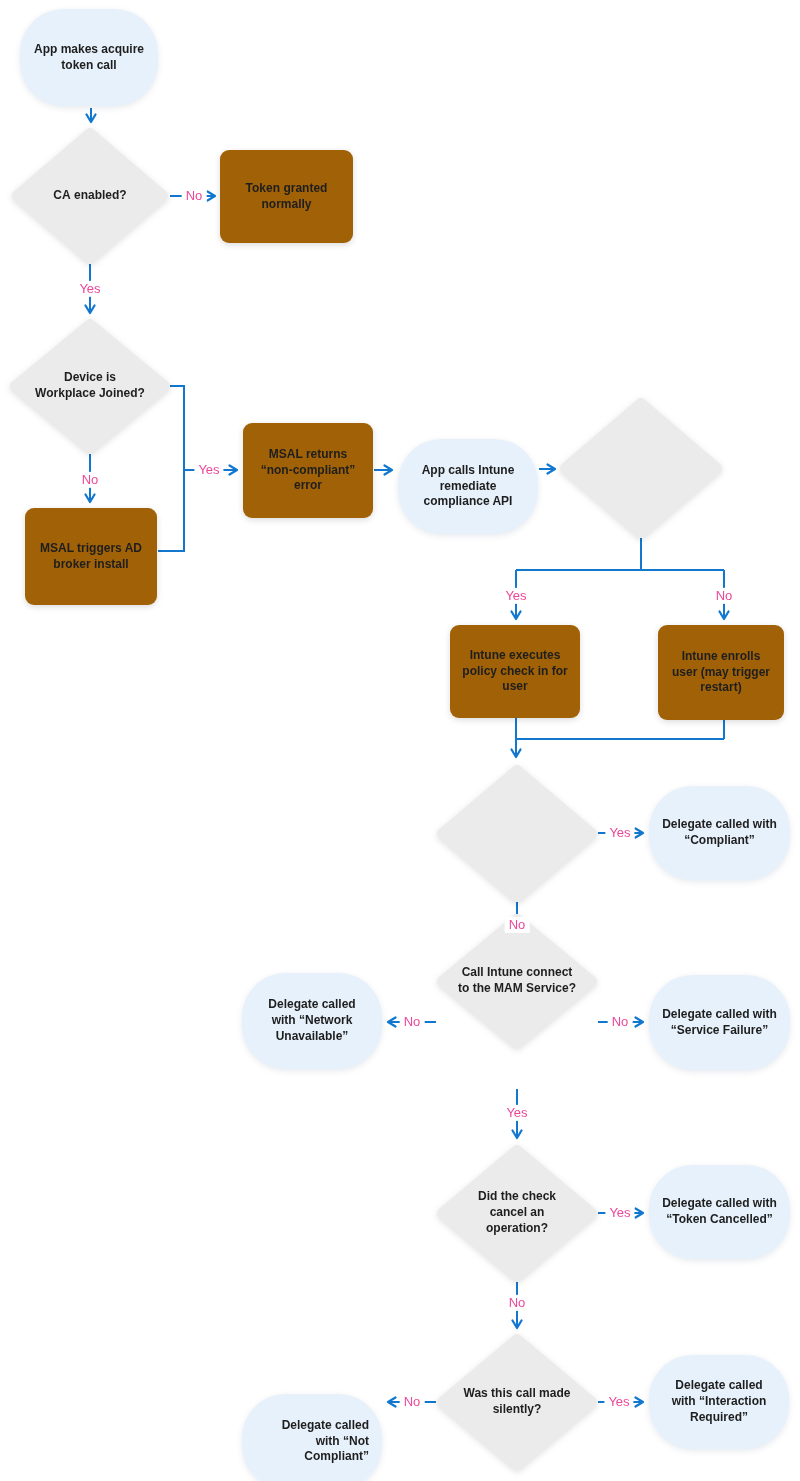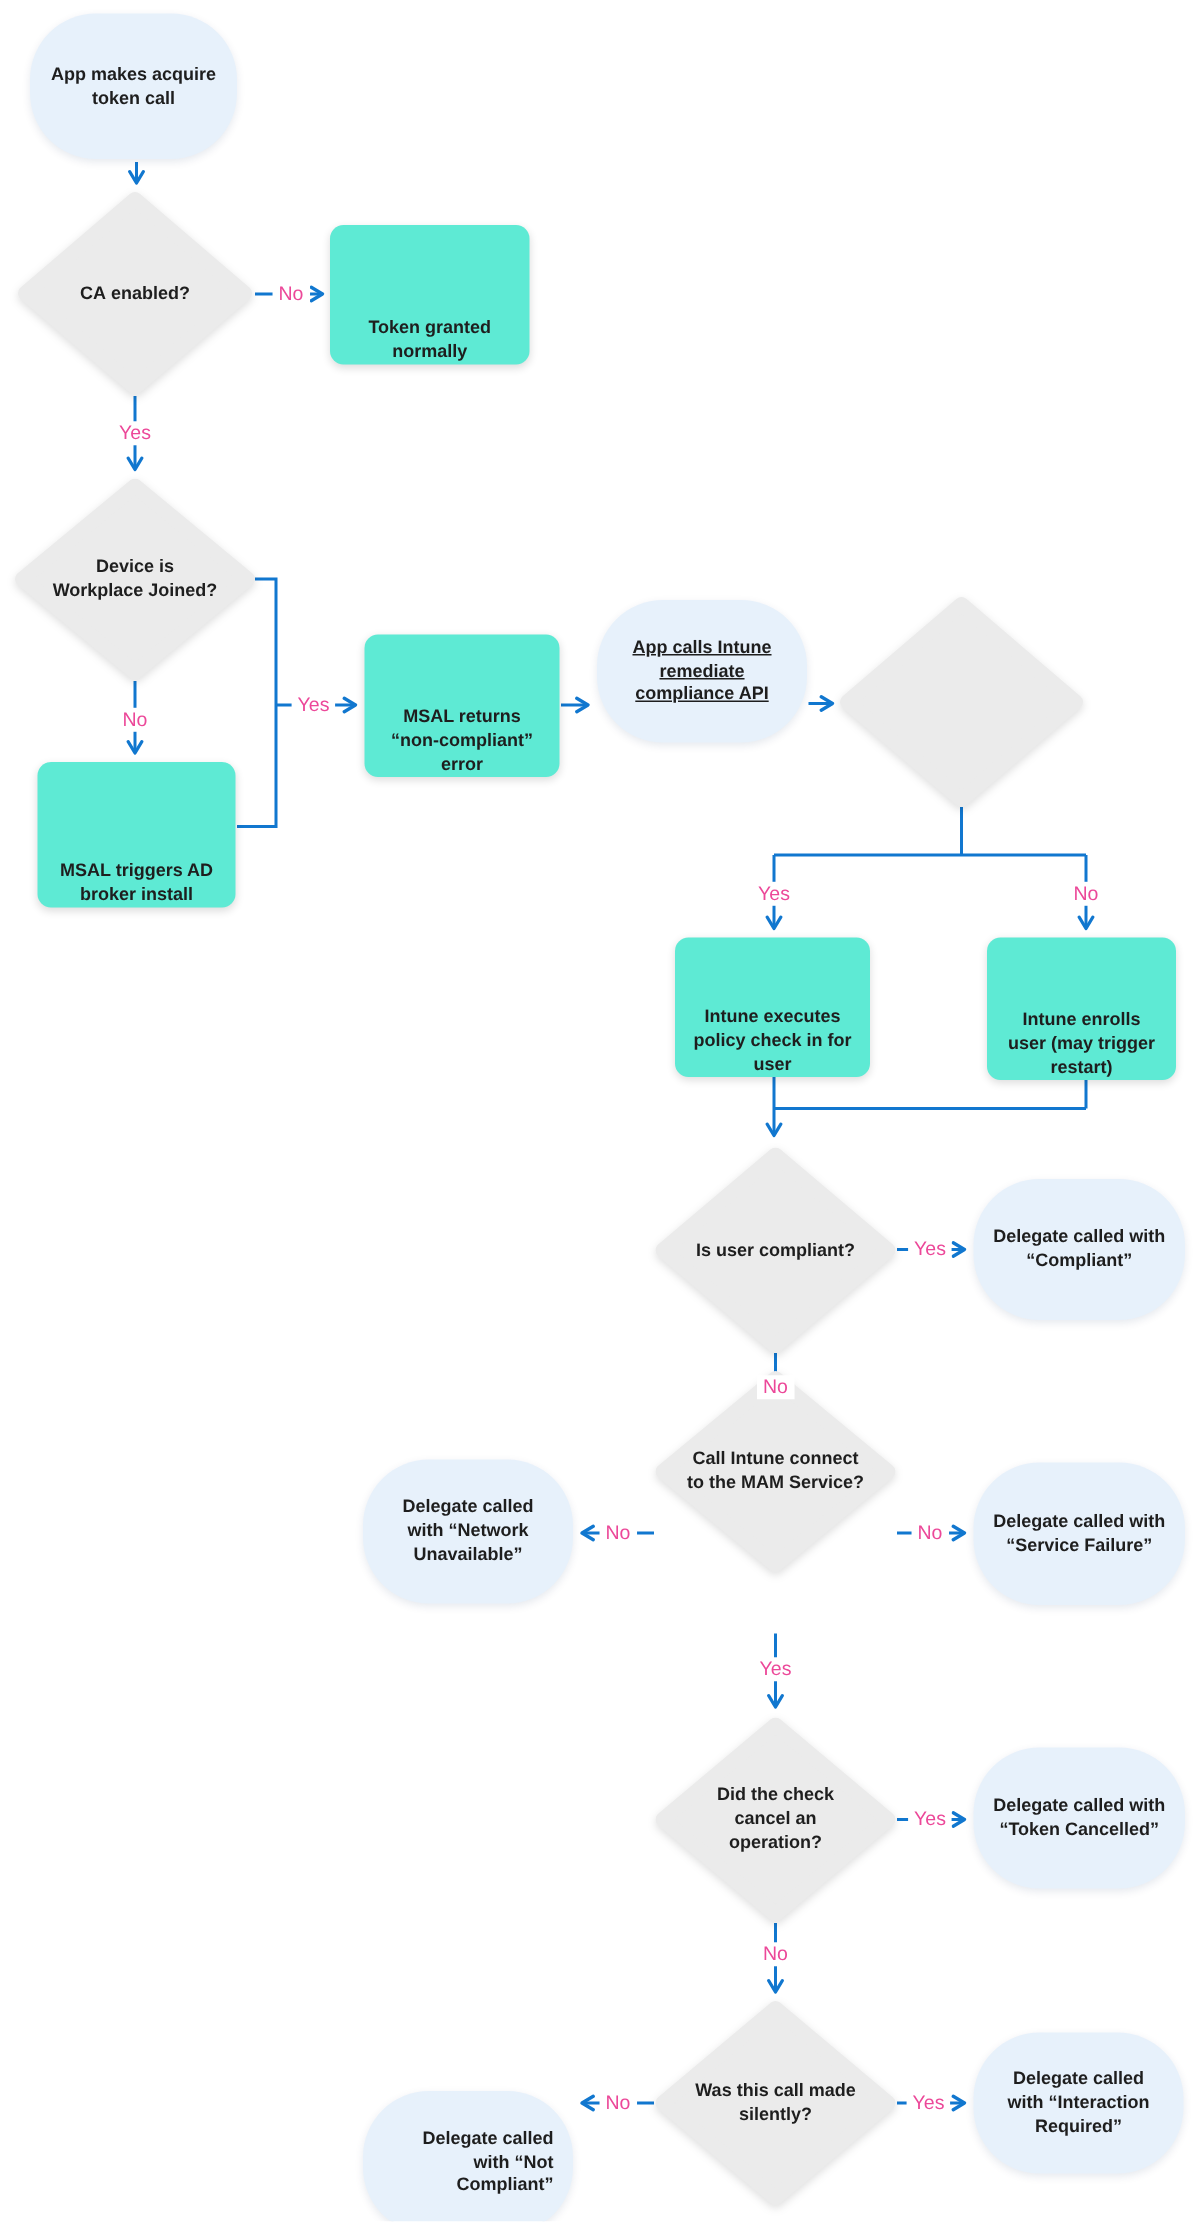--- a/index.html
+++ b/index.html
@@ -11,23 +11,22 @@
   .node{
     position:absolute;z-index:2;display:flex;align-items:center;justify-content:center;
     text-align:center;font-weight:600;font-size:12px;line-height:1.33;color:#1e1e1e;
     box-sizing:border-box;
   }
   .terminal{
     background:#e7f1fb;border-radius:44px;box-shadow:0 2px 6px rgba(0,40,90,.10);
     padding:0 13px;
   }
   .process{
-    background:#5eead4;border-radius:9px;box-shadow:0 2px 6px rgba(0,0,0,.14);
+    background:#a16207;border-radius:9px;box-shadow:0 2px 6px rgba(0,0,0,.14);
     padding:0 11px;
-    align-items:flex-end;
   }
   .decision{background:transparent;padding:0;}
   .decision svg.dshape{position:absolute;left:0;top:0;filter:drop-shadow(0 2px 3px rgba(0,0,0,.13));}
   .decision .dtext{position:relative;z-index:1;width:100%;padding:0 24px;box-sizing:border-box;}
   .b{font-weight:800;}
   .elabel{
     position:absolute;z-index:3;transform:translate(-50%,-50%);
     color:#ec4899;font-size:13px;font-weight:400;background:#ffffff;
     padding:1px 4px;white-space:nowrap;line-height:1.1;
   }
@@ -96,21 +95,21 @@
   </div>
 
   <div class="node process" style="left:25px;top:508px;width:132px;height:97px;">
     <span>MSAL triggers AD broker install</span>
   </div>
 
   <div class="node process" style="left:243px;top:423px;width:130px;height:95px;">
     <span>MSAL returns “non-compliant” error</span>
   </div>
 
-  <div class="node terminal" style="left:398px;top:400px;width:140px;height:95px;padding:4px 9px;text-decoration:underline;">
+  <div class="node terminal" style="left:398px;top:439px;width:140px;height:95px;padding:4px 9px;">
     <span>App calls Intune remediate compliance API</span>
   </div>
 
   <div class="node decision" style="left:560px;top:398px;width:162px;height:140px;">
     <svg class="dshape" width="162" height="140" viewBox="0 0 162 140">
       <polygon points="81,5 157,70 81,135 5,70" fill="#ebebeb" stroke="#ebebeb" stroke-width="10" stroke-linejoin="round"></polygon>
     </svg>
   </div>
 
   <div class="node process" style="left:450px;top:625px;width:130px;height:93px;">
@@ -118,21 +117,20 @@
   </div>
 
   <div class="node process" style="left:658px;top:625px;width:126px;height:95px;">
     <span>Intune enrolls user (may trigger restart)</span>
   </div>
 
   <div class="node decision" style="left:437px;top:765px;width:160px;height:137px;">
     <svg class="dshape" width="160" height="137" viewBox="0 0 160 137">
       <polygon points="80,5 155,68.5 80,132 5,68.5" fill="#ebebeb" stroke="#ebebeb" stroke-width="10" stroke-linejoin="round"></polygon>
     </svg>
-    <div class="dtext">Is user compliant?</div>
   </div>
 
   <div class="node terminal" style="left:649px;top:786px;width:141px;height:94px;">
     <span>Delegate called with “Compliant”</span>
   </div>
 
   <div class="node decision" style="left:437px;top:914px;width:160px;height:134px;text-align:center;">
     <svg class="dshape" width="160" height="134" viewBox="0 0 160 134">
       <polygon points="80,5 155,67 80,129 5,67" fill="#ebebeb" stroke="#ebebeb" stroke-width="10" stroke-linejoin="round"></polygon>
     </svg>

